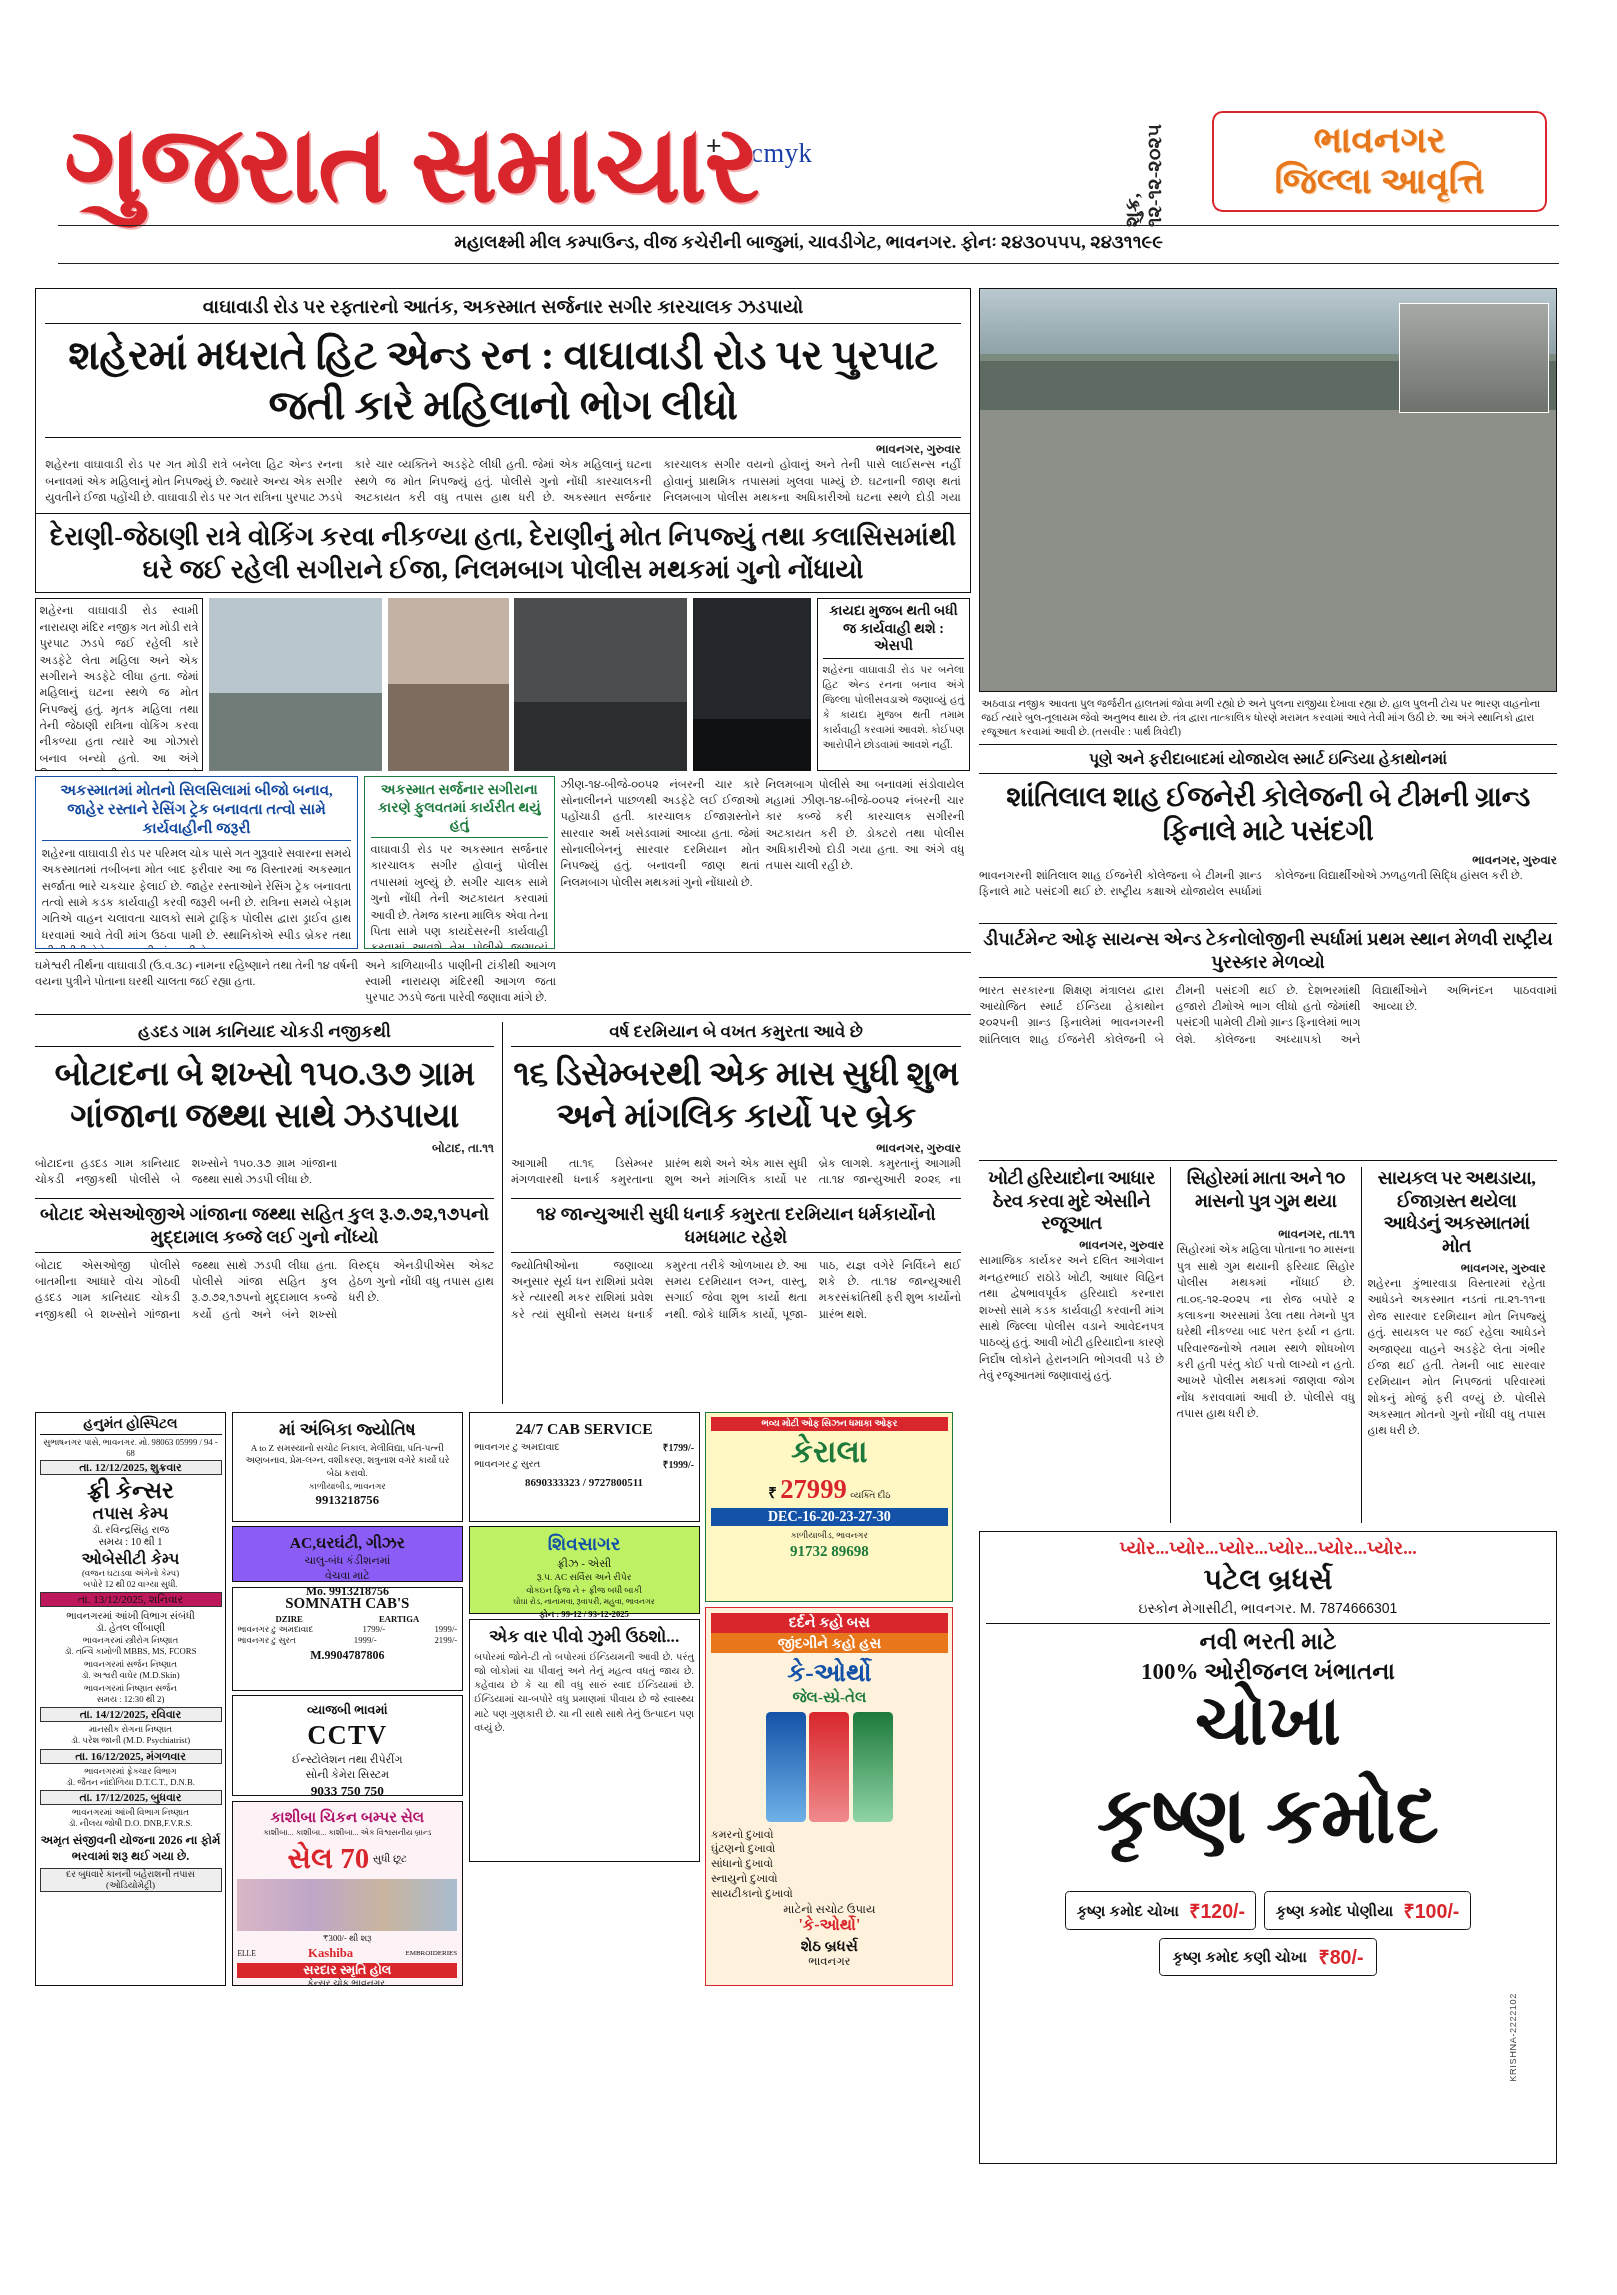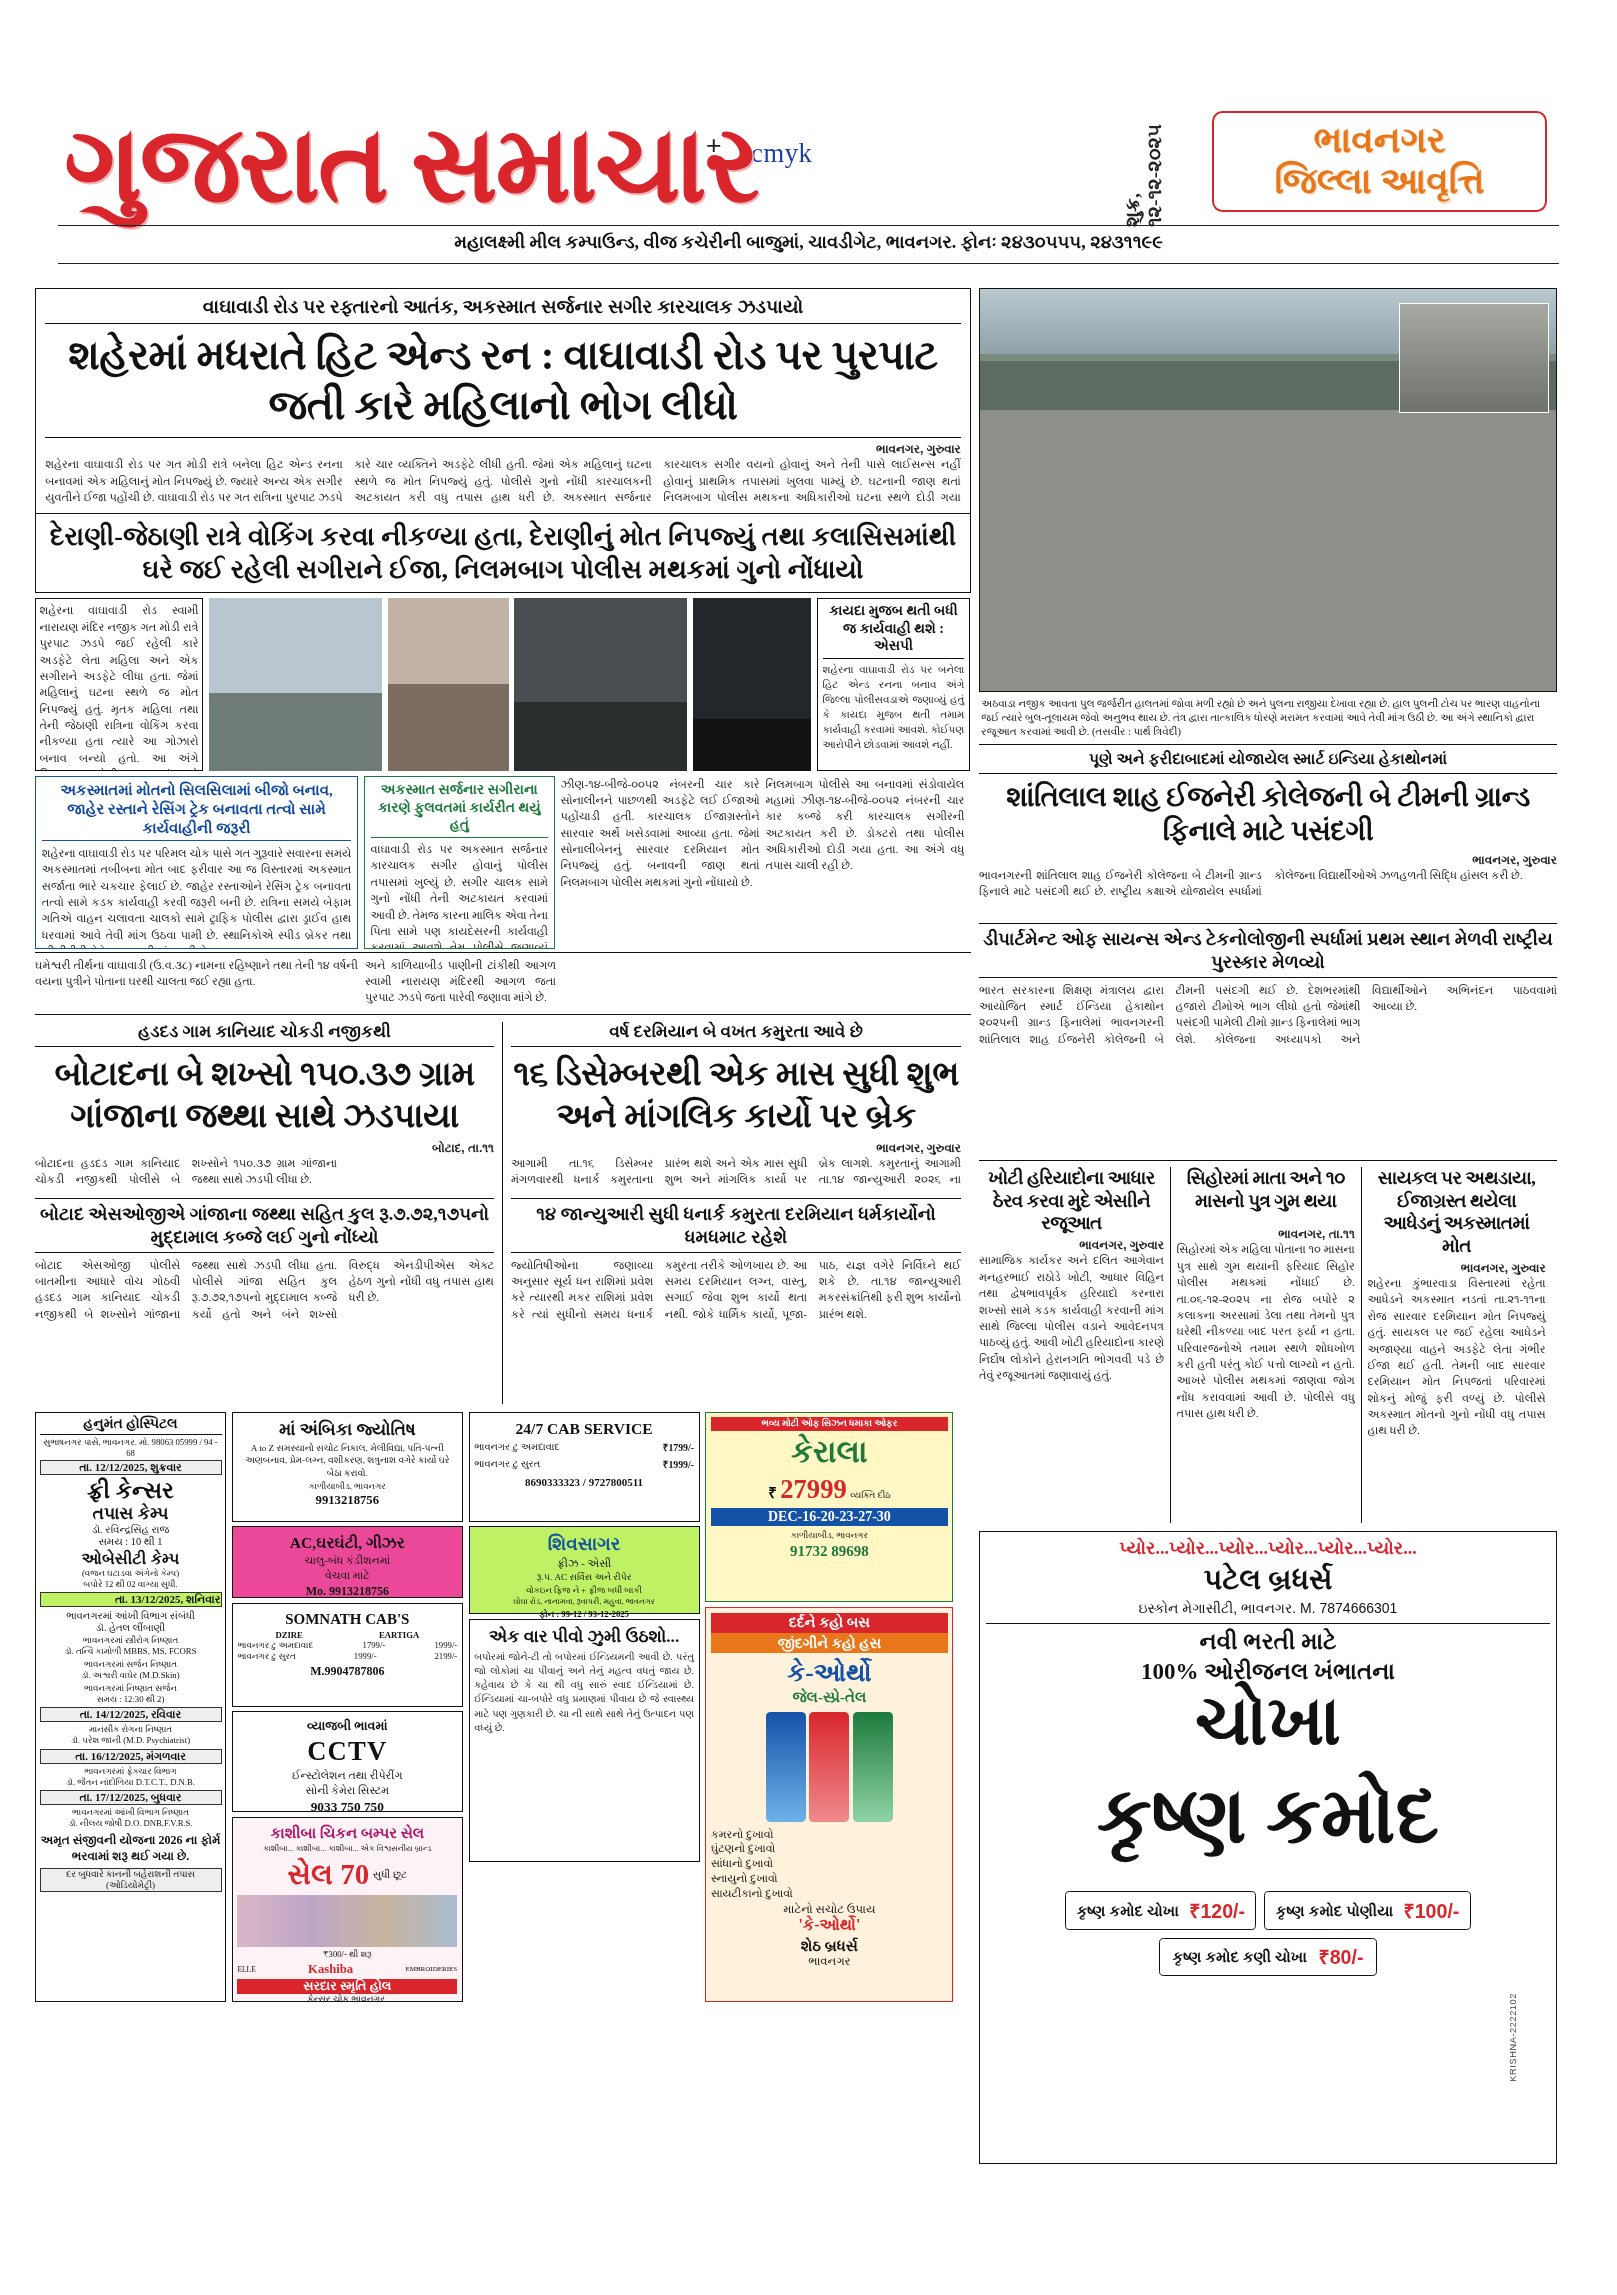--- a/index.html
+++ b/index.html
@@ -206,21 +206,21 @@
           <div style="font-size:23px;font-weight:bold;color:#111;">ફ્રી કેન્સર</div>
           <div style="font-size:17.3px;font-weight:bold;">તપાસ કેમ્પ</div>
           <div style="font-size:10.4px;">ડૉ. રવિન્દ્રસિંહ રાજ</div>
           <div style="font-size:10.4px;">સમય : 10 થી 1</div>
           <div style="display:flex;align-items:center;justify-content:center;gap:4.6px;margin-top:2.3px;">
             <span style="font-size:16px;font-weight:bold;">ઓબેસીટી</span>
             <span style="font-size:16px;font-weight:bold;">કેમ્પ</span>
           </div>
           <div style="font-size:8.7px;">(વજન ઘટાડવા અંગેનો કેમ્પ)</div>
           <div style="font-size:8.7px;">બપોરે 12 થી 02 વાગ્યા સુધી.</div>
-          <div style="font-size:11px;font-weight:bold;background:#bef264;border:0.6px solid #333;margin:2.3px 0;text-align:right;">તા. 13/12/2025, શનિવાર</div>
+          <div style="font-size:11px;font-weight:normal;background:#be185d;border:0.6px solid #333;margin:2.3px 0;">તા. 13/12/2025, શનિવાર</div>
           <div style="font-size:10px;white-space:pre-line;">ભાવનગરમાં આંખી વિભાગ સંબંધી
 ડૉ. હેતલ લીંબાણી</div>
           <div style="font-size:8.7px;white-space:pre-line;margin-top:1.7px;">ભાવનગરમાં સ્ત્રીરોગ નિષ્ણાત
 ડૉ. તન્વિ કામોળી MBBS, MS, FCORS</div>
           <div style="font-size:8.7px;white-space:pre-line;margin-top:1.7px;">ભાવનગરમાં સર્જન નિષ્ણાત
 ડૉ. અશ્વરી વાઘેર (M.D.Skin)</div>
           <div style="font-size:8.7px;white-space:pre-line;margin-top:1.7px;">ભાવનગરમાં નિષ્ણાત સર્જન
 સમય : 12:30 થી 2)</div>
           <div style="font-size:11px;font-weight:bold;background:#eee;border:0.6px solid #333;margin:2.3px 0;">તા. 14/12/2025, રવિવાર</div>
           <div style="font-size:8.7px;white-space:pre-line;">માનસીક રોગના નિષ્ણાત
@@ -235,21 +235,21 @@
           <div style="font-size:9.2px;margin-top:3.5px;background:#eee;border:0.6px solid #333;">દર બુધવારે કાનની બહેરાશની તપાસ (ઓડિયોમેટ્રી)</div>
         </div>
 
         <div style="width:231px; display:flex; flex-direction:column; gap:4.6px;">
           <div class="ad" style="height:110px;">
             <h4>માં અંબિકા જ્યોતિષ</h4>
             <p style="font-size:9.2px;line-height:1.35;">A to Z સમસ્યાનો સચોટ નિકાલ, મેલીવિદ્યા, પતિ-પત્ની અણબનાવ, પ્રેમ-લગ્ન, વશીકરણ, શત્રુનાશ વગેરે કાર્યો ઘરે બેઠા કરાવો.</p>
             <p style="font-size:8.7px;">કાળીયાબીડ, ભાવનગર</p>
             <p style="font-weight:bold;font-size:12.7px;">9913218756</p>
           </div>
-          <div class="ad" style="height:72px; background:#ec4899;">
+          <div class="ad" style="height:56px; background:#8b5cf6;">
             <h4 style="font-size:15.6px;">AC,ઘરઘંટી, ગીઝર</h4>
             <p>ચાલુ-બંધ કંડીશનમાં</p>
             <p>વેચવા માટે</p>
             <p style="font-weight:bold;font-size:12px;">Mo. 9913218756</p>
           </div>
           <div class="ad" style="height:104px;">
             <h4 style="font-size:15px;">SOMNATH CAB'S</h4>
             <div style="display:flex;justify-content:space-around;font-size:8.7px;font-weight:bold;">
               <span>DZIRE</span>
               <span>EARTIGA</span>

